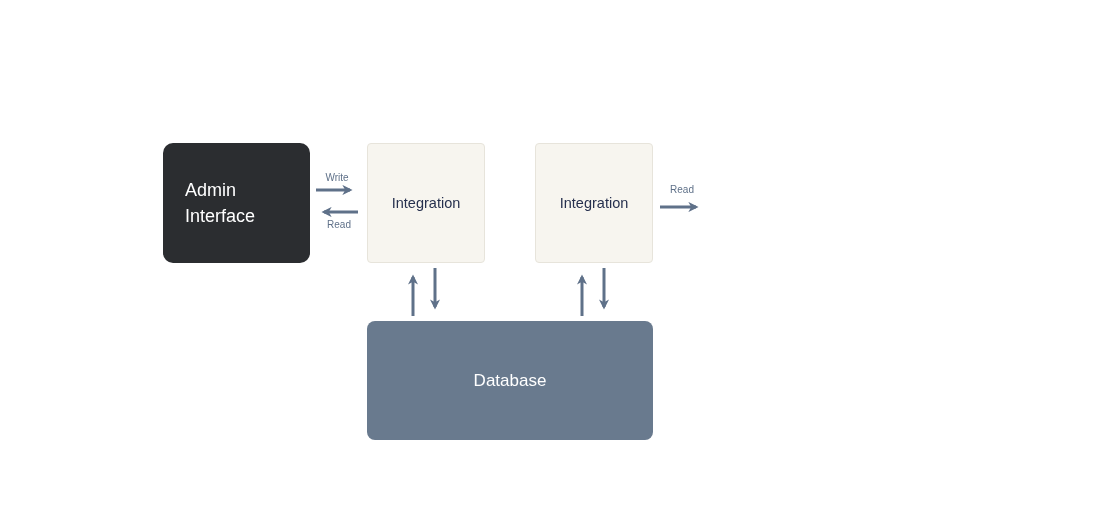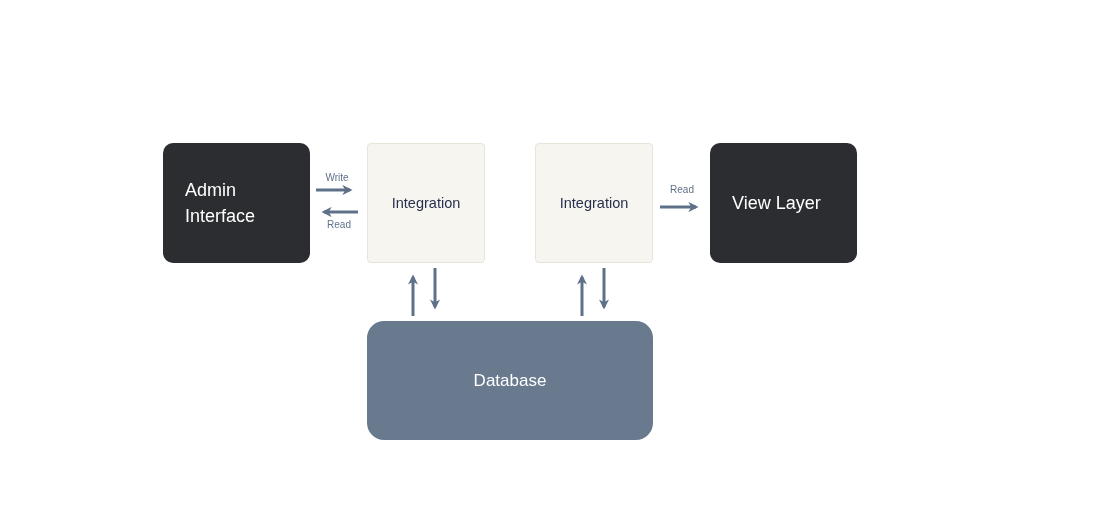--- a/index.html
+++ b/index.html
@@ -46,21 +46,21 @@
     background: var(--cream-box, #f7f5ef);
     border: 1px solid var(--cream-border, #e7e4db);
     border-radius: 4px;
     color: var(--cream-box-text, #26304e);
     font-size: 14.5px;
     font-weight: 500;
     justify-content: center;
   }
   .node-slate {
     background: var(--slate-box, #697a8e);
-    border-radius: 17px;
+    border-radius: 8px;
     color: var(--slate-box-text, #ffffff);
     font-size: 17px;
     font-weight: 500;
     justify-content: center;
   }
   #node-admin        { left: 163px; top: 143px; width: 147px; height: 120px; }
   #node-integration1 { left: 367px; top: 143px; width: 118px; height: 120px; }
   #node-integration2 { left: 535px; top: 143px; width: 118px; height: 120px; }
   #node-view         { left: 710px; top: 143px; width: 147px; height: 120px; }
   #node-database     { left: 367px; top: 321px; width: 286px; height: 119px; }
@@ -99,23 +99,20 @@
   </div>
 
   <div class="node node-cream" id="node-integration1">
     <span>Integration</span>
   </div>
 
   <div class="node node-cream" id="node-integration2">
     <span>Integration</span>
   </div>
 
-  <div class="node node-dark" id="node-view">
-    <span>View Layer</span>
-  </div>
 
   <div class="node node-slate" id="node-database">
     <span>Database</span>
   </div>
 
   <div class="edge-label" id="label-write">Write</div>
 
   <div class="edge-label" id="label-read1">Read</div>
 
   <div class="edge-label" id="label-read2">Read</div>

